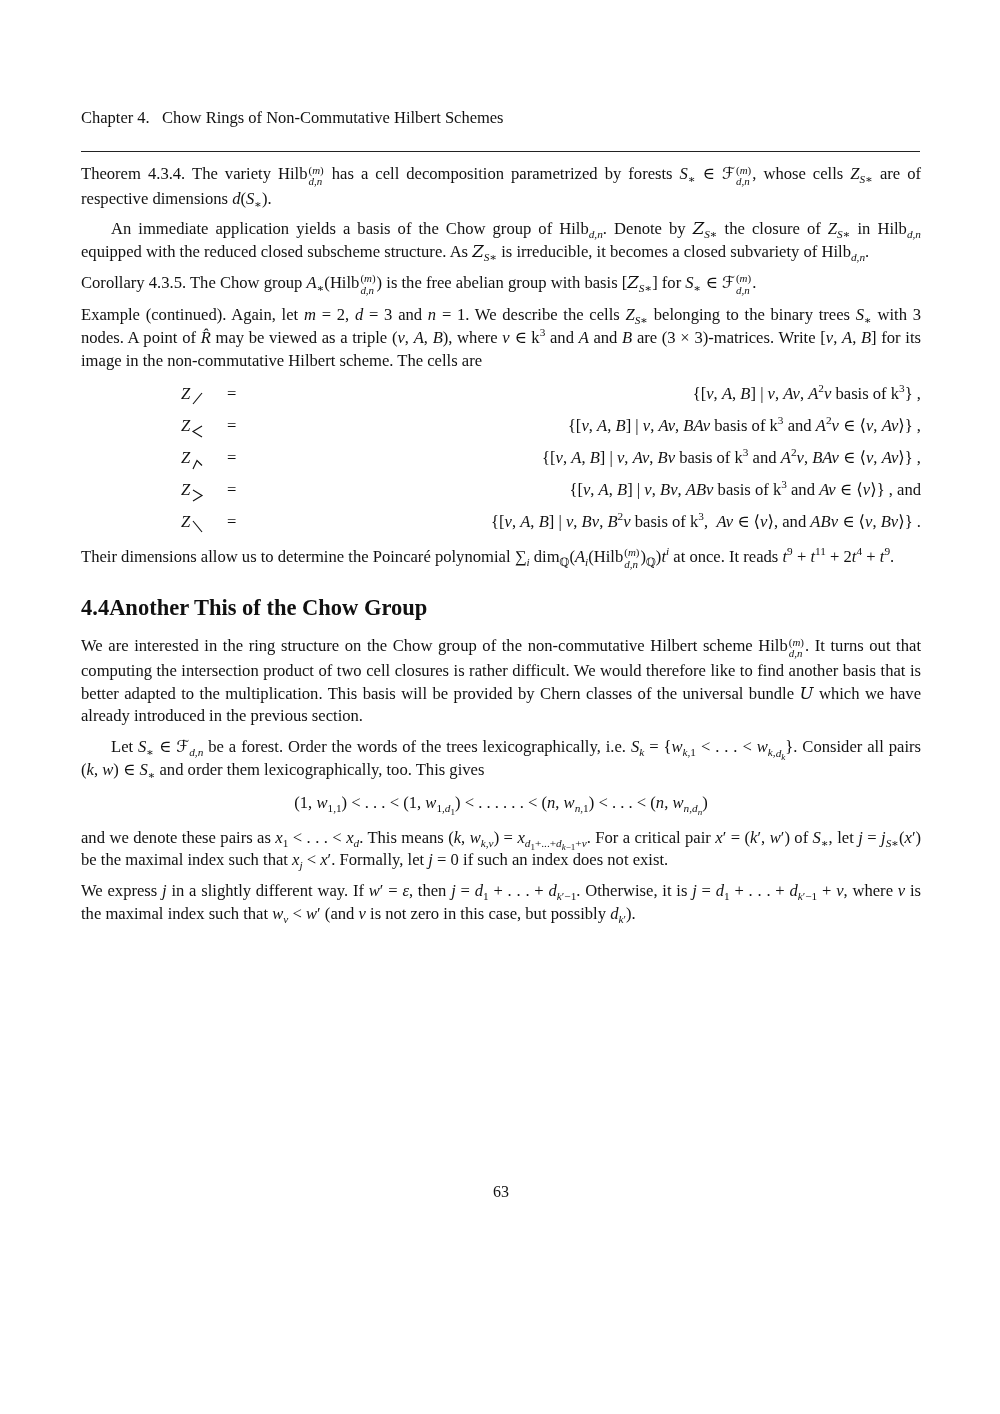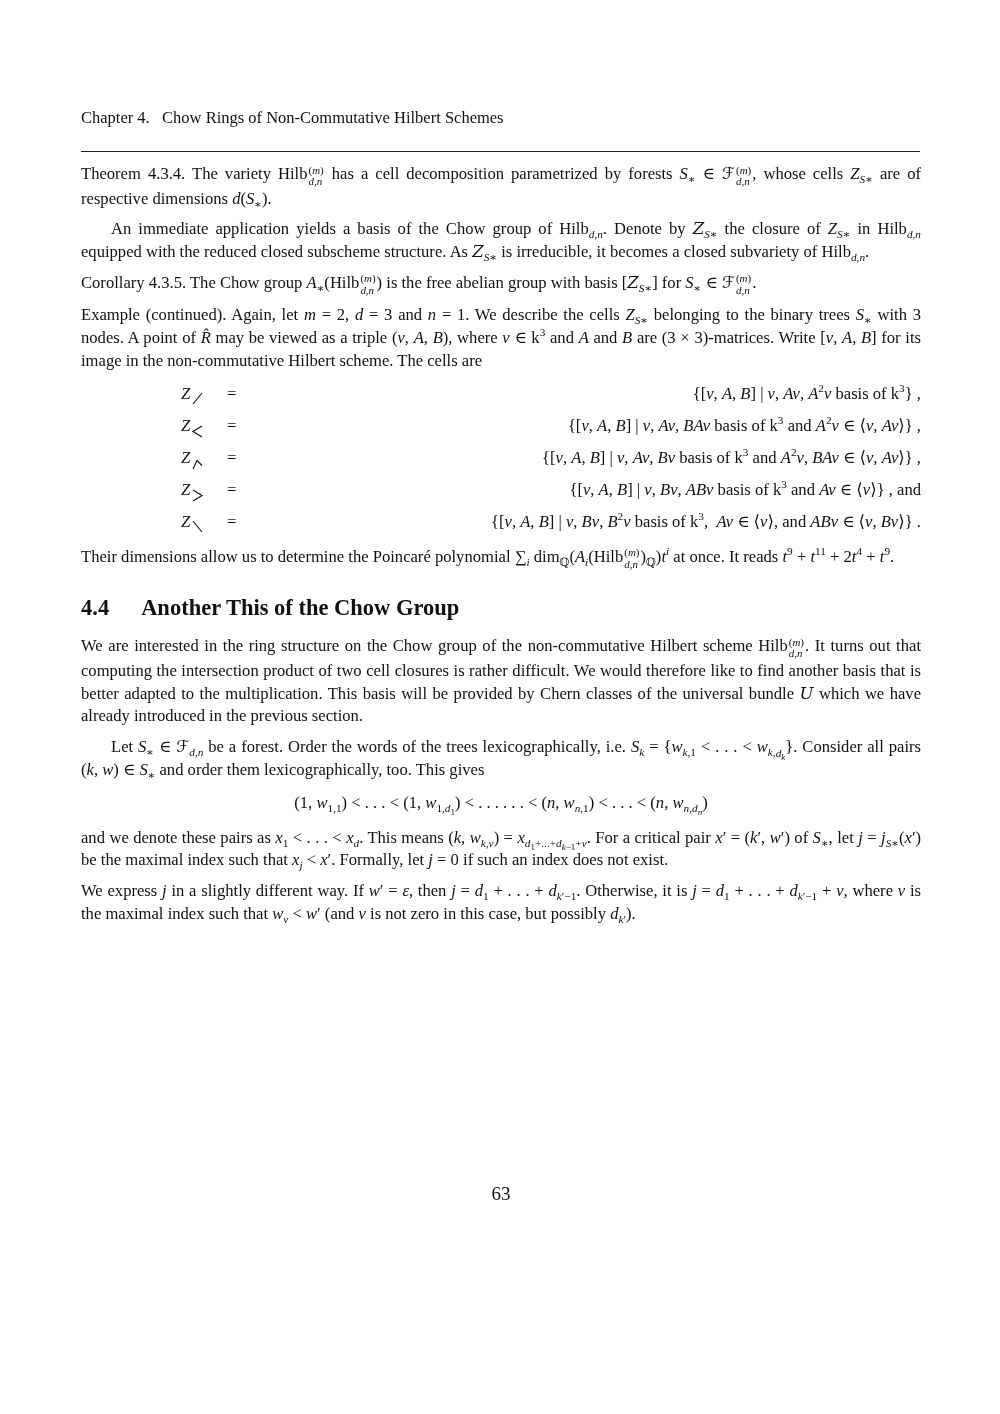--- a/index.html
+++ b/index.html
@@ -41,30 +41,30 @@
 
   .eq-block { margin:10px 0 12px 100px; }
   .eq-row { display:flex; align-items:flex-start; margin-bottom:9px; text-align:left; }
   .eq-lhs { width:46px; flex:0 0 46px; }
   .eq-sign { width:28px; flex:0 0 28px; }
   .eq-rhs { flex:1; text-align:right; }
   .tree { width:13px; height:14px; vertical-align:-7px; margin-left:1px; }
   .tree polyline { fill:none; stroke:#111; stroke-width:1.15; }
 
   .section-heading {
-    display:flex; gap:32px; align-items:baseline;
+    display:flex; align-items:baseline;
     font-size:22.5px; font-weight:bold; line-height:1.2;
     margin:24px 0 14px 0;
   }
 
   .display-eq { text-align:center; margin:10px 0 12px 0; }
 
   .pagenum {
     position:absolute; top:1183px; left:81px; width:840px;
-    text-align:center; font-size:19px;
+    text-align:center; font-size:16px;
   }
 </style>
 </head>
 <body>
 
 <div class="page">
 
   <header class="chapter-header">
     <span>Chapter 4. &nbsp;&nbsp;Chow Rings of Non-Commutative Hilbert Schemes</span>
   </header>

